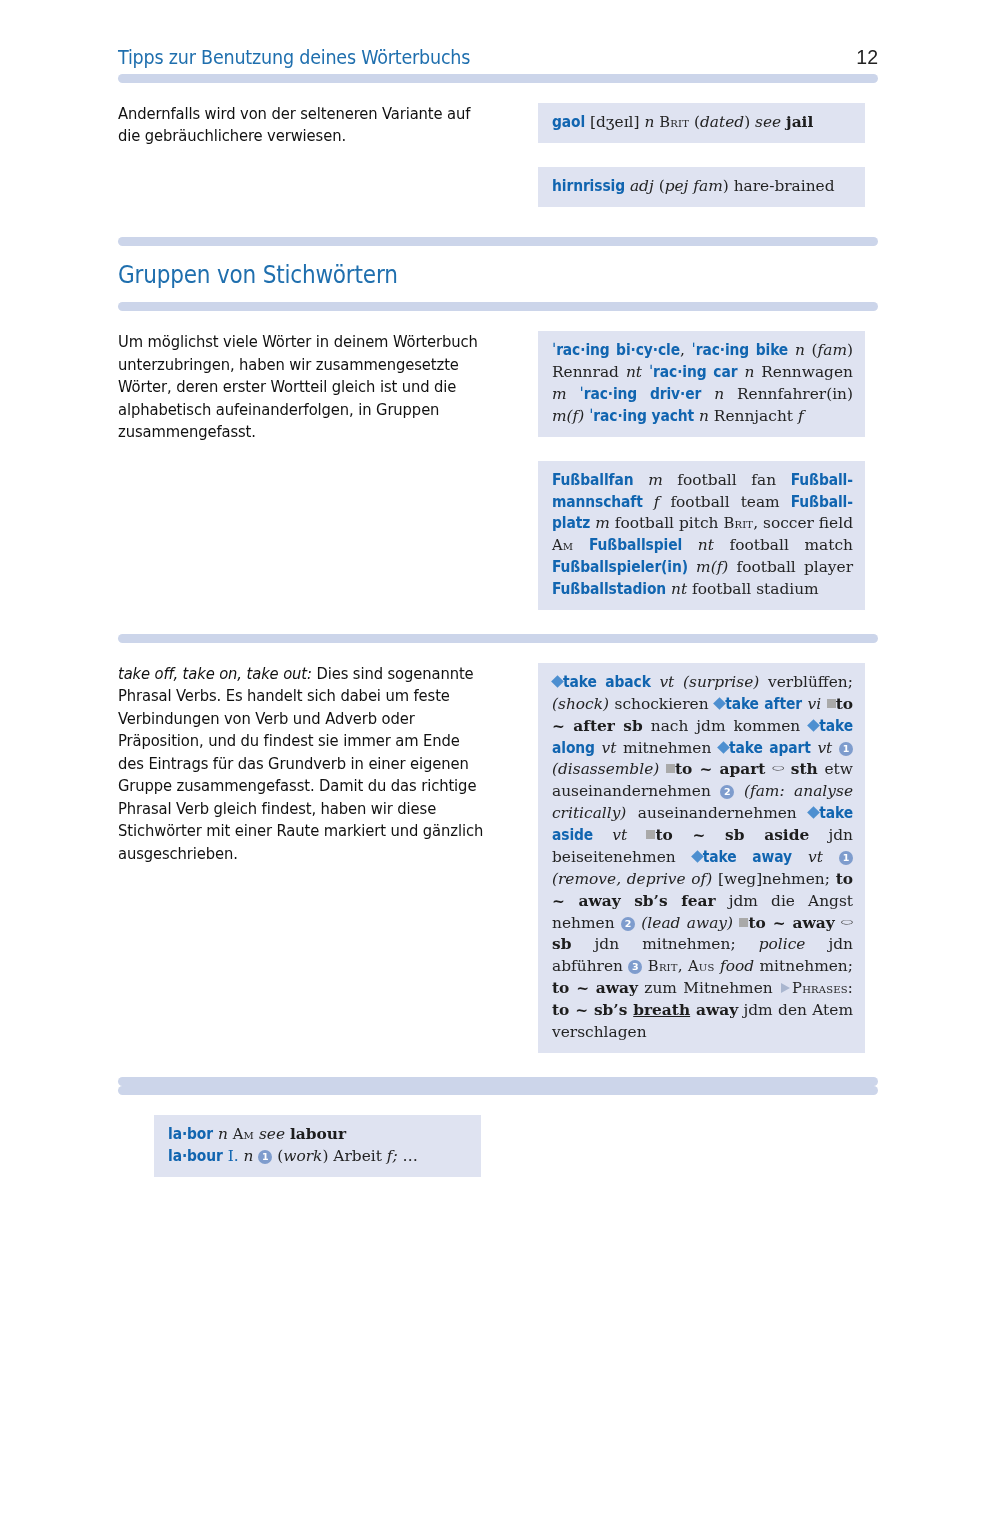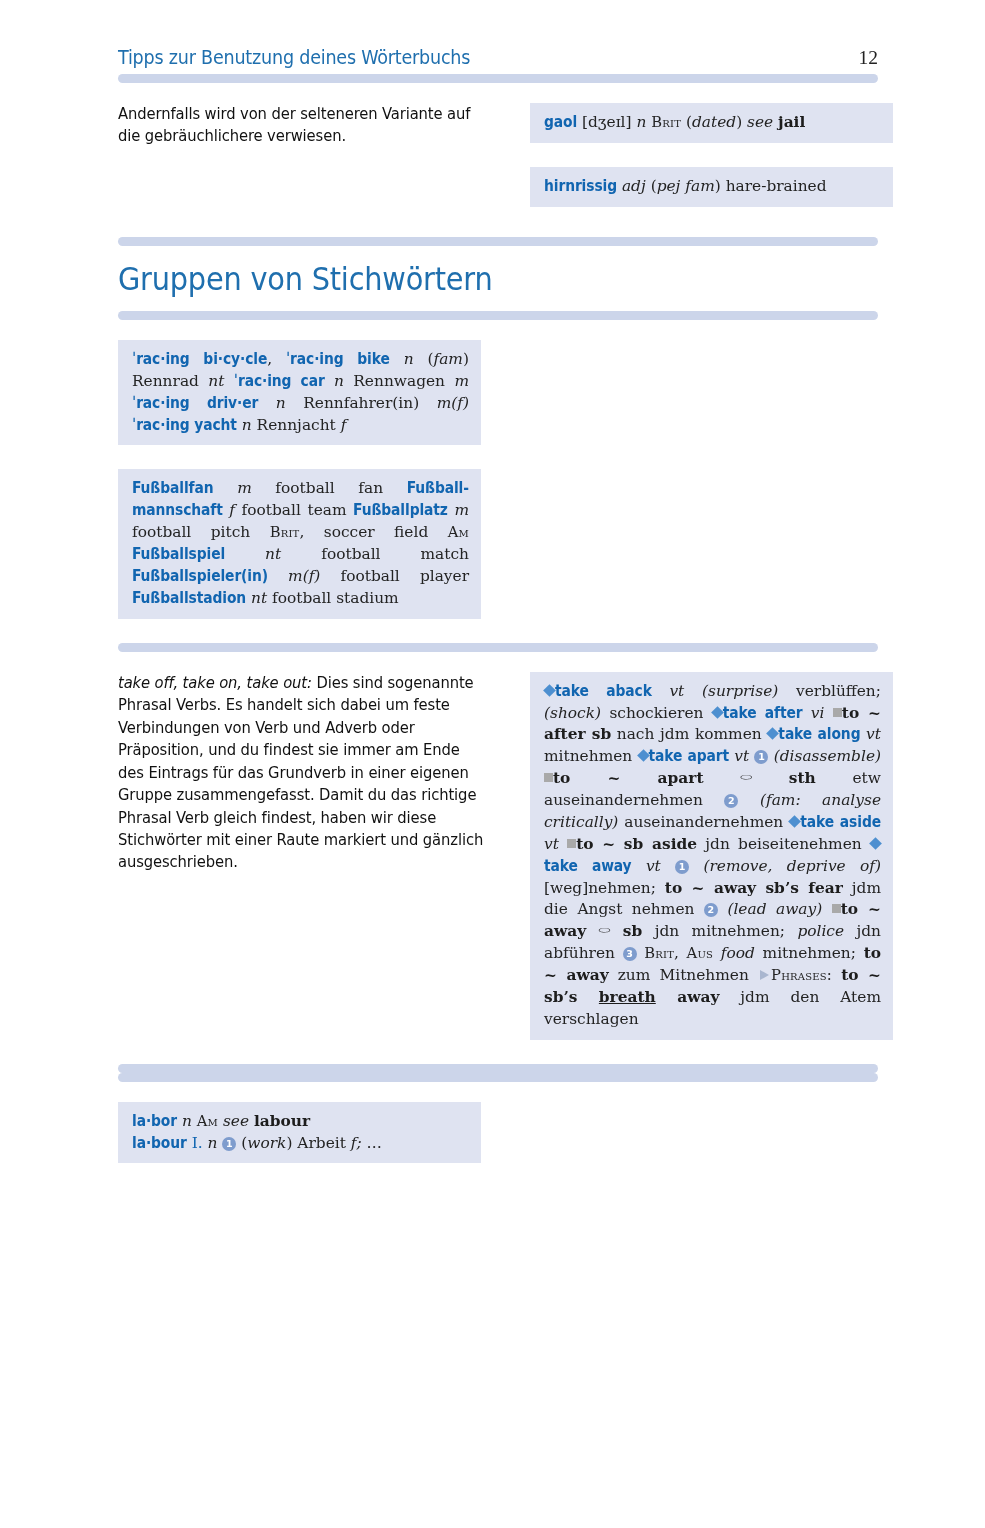--- a/index.html
+++ b/index.html
@@ -37,51 +37,51 @@
     height: 28px;
   }
   .runhead-title {
     font-family: "DejaVu Sans Condensed", "Liberation Sans", sans-serif;
     font-size: 19.5px;
     color: #1f6fae;
     letter-spacing: -0.2px;
     white-space: nowrap;
   }
   .runhead-page {
-    font-family: Liberation Serif, serif;
+    font-family: Liberation Sans, sans-serif;
     font-size: 19.5px;
     color: #222;
   }
 
   
   .rule {
     height: 9px;
     background: #ccd5ea;
     border-radius: 4.5px;
     width: 100%;
   }
   .gap-20 { height: 20px; }
   .gap-24 { height: 24px; }
   .gap-30 { height: 30px; }
 
   
   .section-heading {
     font-family: "DejaVu Sans Condensed", "Liberation Sans", sans-serif;
-    font-size: 32px;
+    font-size: 24px;
     color: #1f6fae;
     letter-spacing: -0.2px;
     padding: 16px 0 14px 0;
     line-height: 1.1;
   }
 
   
   .block {
     display: flex;
     align-items: flex-start;
-    gap: 40px;
+    gap: 12px;
   }
   .col-left {
     width: 372px;
     flex: 0 0 372px;
     font-family: "DejaVu Sans Condensed", "Liberation Sans", sans-serif;
     font-size: 16.4px;
     line-height: 1.37;
     color: #111;
     text-align: left;
     letter-spacing: -0.1px;
@@ -95,20 +95,21 @@
   .dictbox {
     background: #dfe3f1;
     padding: 9px 12px 9px 14px;
     font-family: "DejaVu Serif", "Liberation Serif", serif;
     font-size: 15.4px;
     line-height: 1.42;
     color: #232323;
     text-align: justify;
     text-justify: inter-word;
     hyphens: manual;
+    margin-left: 36px;
   }
 
   .hw {               
     color: #1165b0;
     font-family: "DejaVu Sans Condensed", "Liberation Sans", sans-serif;
     font-weight: bold;
     letter-spacing: -0.1px;
   }
   .hw-dark {          
     font-weight: bold;
@@ -206,20 +207,21 @@
 
     <div class="gap-30"></div>
     <div class="rule"></div>
 
     <div class="section-heading">Gruppen von Stichwörtern</div>
     <div class="rule"></div>
 
     <div class="gap-20"></div>
 
     <div class="block">
+      <div class="col-left">Um möglichst viele Wörter in deinem Wörterbuch unterzubringen, haben wir zusammengesetzte Wörter, deren erster Wortteil gleich ist und die alphabetisch aufeinanderfolgen, in Gruppen zusammengefasst.</div>
       <div class="col-right">
         <div class="dictbox"><span class="hw">ˈrac·ing bi·cy·cle</span><span>, </span><span class="hw">ˈrac·ing bike</span><span> </span><span class="it">n</span><span> (</span><span class="it">fam</span><span>) Rennrad </span><span class="it">nt</span><span> </span><span class="hw">ˈrac·ing car</span><span> </span><span class="it">n</span><span> Rennwagen </span><span class="it">m</span><span> </span><span class="hw">ˈrac·ing driv·er</span><span> </span><span class="it">n</span><span> Rennfahrer(in) </span><span class="it">m(f)</span><span> </span><span class="hw">ˈrac·ing yacht</span><span> </span><span class="it">n</span><span> Rennjacht </span><span class="it">f</span></div>
         <div class="gap-24"></div>
         <div class="dictbox"><span class="hw">Fußballfan</span><span> </span><span class="it">m</span><span> football fan </span><span class="hw">Fußball­mannschaft</span><span> </span><span class="it">f</span><span> football team </span><span class="hw">Fußball­platz</span><span> </span><span class="it">m</span><span> football pitch </span><span class="sc">Brit</span><span>, soccer field </span><span class="sc">Am</span><span> </span><span class="hw">Fußballspiel</span><span> </span><span class="it">nt</span><span> football match </span><span class="hw">Fußballspieler(in)</span><span> </span><span class="it">m(f)</span><span> football player </span><span class="hw">Fußballstadion</span><span> </span><span class="it">nt</span><span> football stadium</span></div>
       </div>
     </div>
 
     <div class="gap-24"></div>
     <div class="rule"></div>
     <div class="gap-20"></div>

